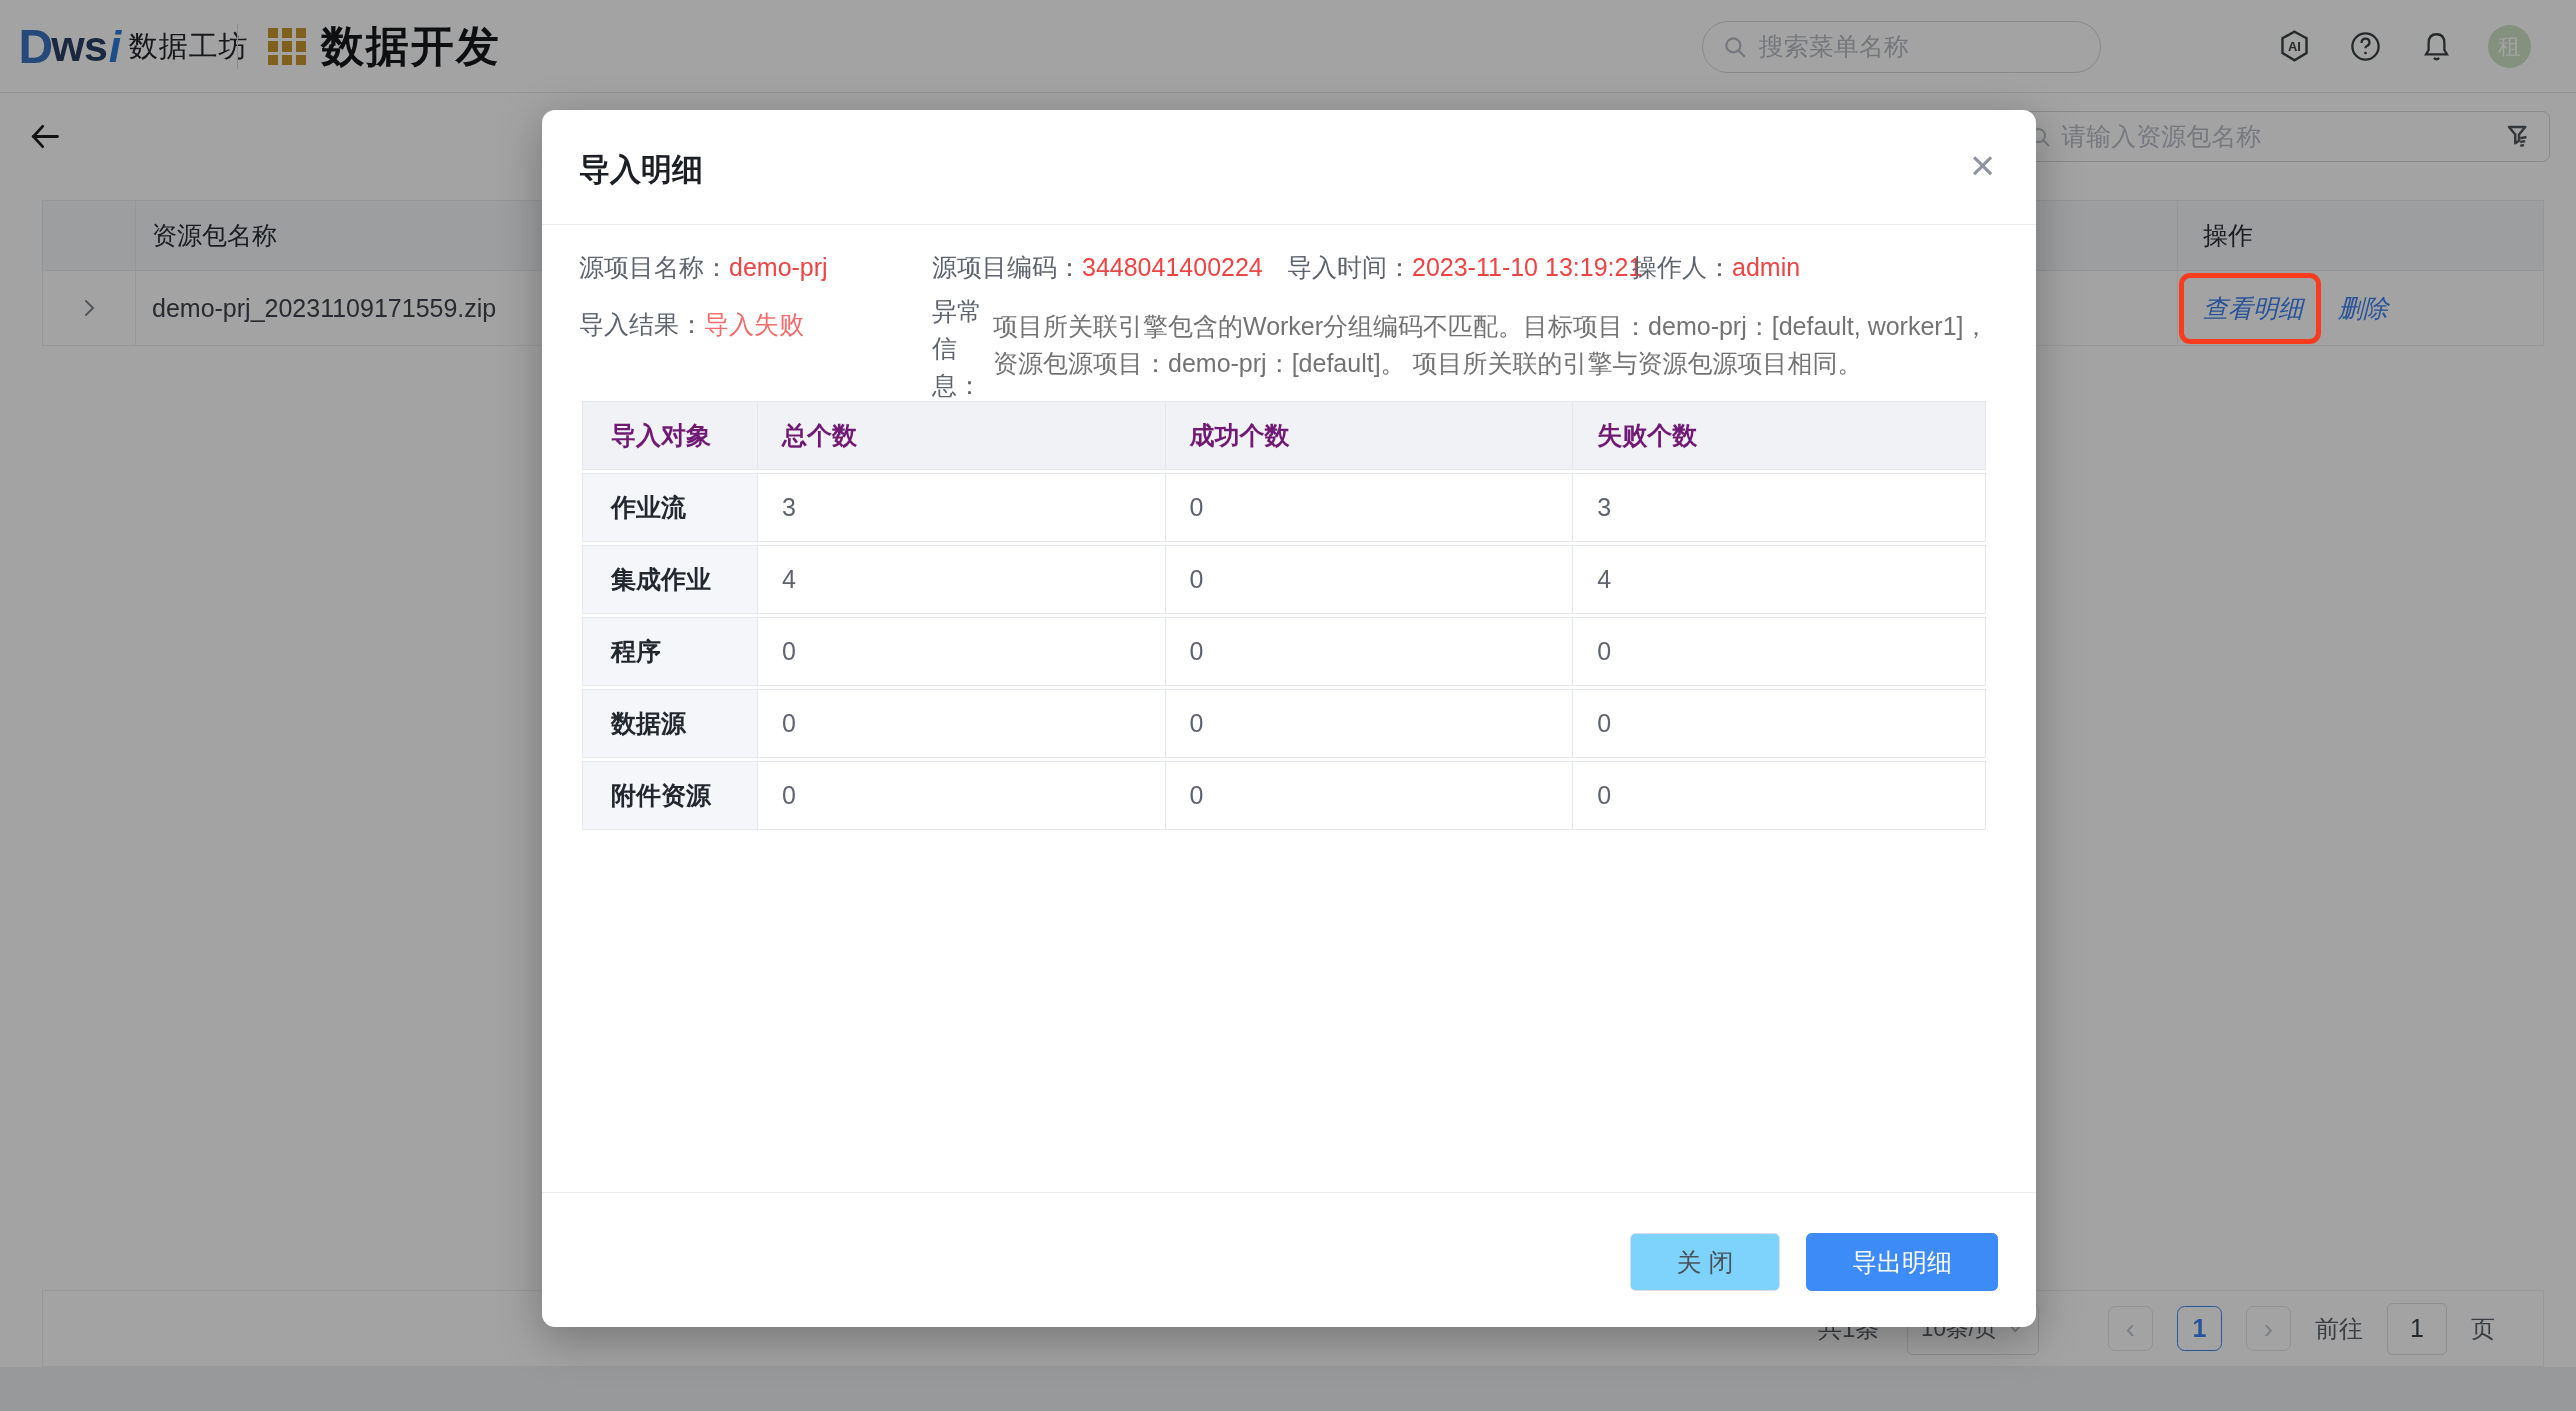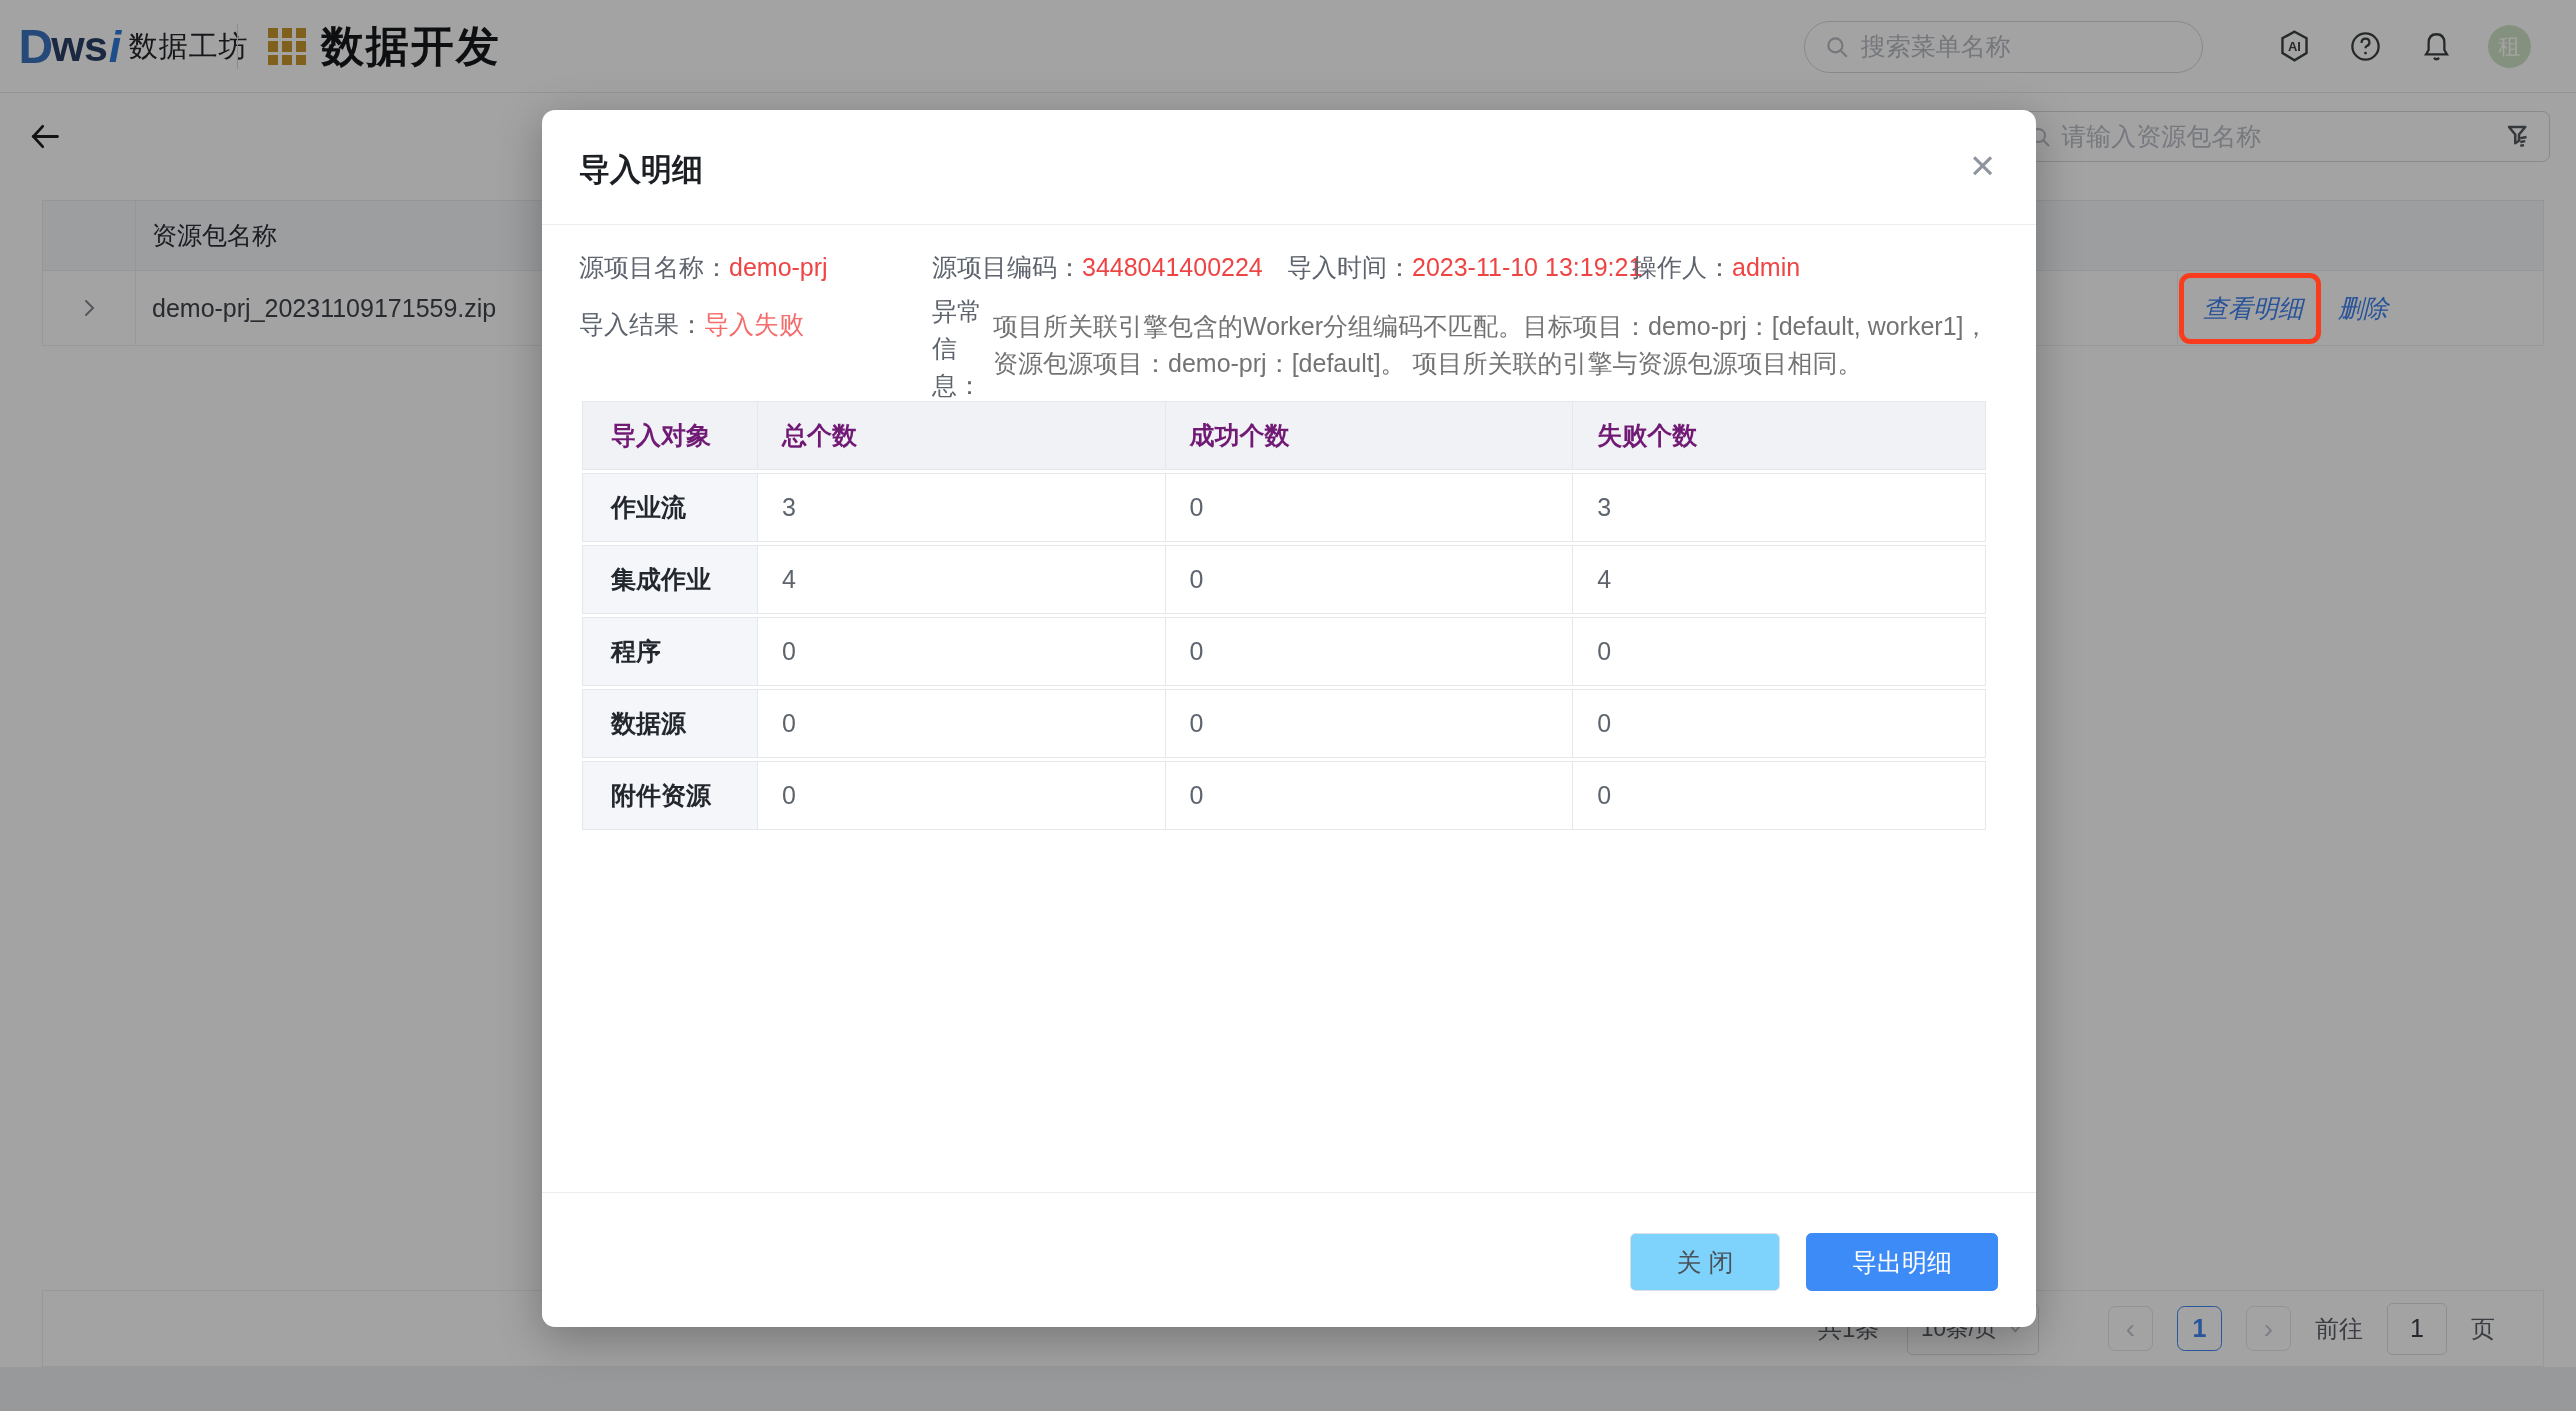--- a/index.html
+++ b/index.html
@@ -25,21 +25,21 @@
   .logo-ws { font-size: 43px; font-weight: 800; color: #2b3f66; letter-spacing: -0.9px; }
   .logo-i  { font-size: 45px; font-weight: 800; font-style: italic; color: #2e7bd6; margin-left: 1.9px; }
   .brand-name { font-size: 29px; color: #23262b; margin-left: 7.5px; letter-spacing: 0.9px; }
   .hdr-divider { position: absolute; left: 237px; top: 24px; width: 0.9px; height: 45px; background: #d9dadd; }
   .app-entry { position: absolute; left: 268px; top: 0; height: 93px; display: flex; align-items: center; gap: 15px; }
   .grid-icon { display: grid; grid-template-columns: repeat(3, 10.2px); grid-template-rows: repeat(3, 10.2px); gap: 3.7px; }
   .grid-icon span { background: #c9962e; }
   .app-title { font-size: 43px; font-weight: bold; color: #16181c; letter-spacing: 1.9px; }
 
   .hdr-search {
-    position: absolute; left: 1804px; top: 20.5px; width: 399px; height: 52px;
+    position: absolute; left: 1702px; top: 20.5px; width: 399px; height: 52px;
     border: 0.9px solid #d5d7db; border-radius: 26px;
     display: flex; align-items: center; padding: 0 18.6px; gap: 11.2px; background: #fff;
   }
   .hdr-search input {
     border: none; outline: none; flex: 1; font-size: 25px; color: #5b6168; background: transparent;
     font-family: inherit;
   }
   .hdr-search input::placeholder { color: #b7bbc2; }
 
   .hdr-icons { position: absolute; right: 45px; top: 0; height: 93px; display: flex; align-items: center; gap: 32px; }
@@ -230,20 +230,21 @@
           <line x1="13" y1="16" x2="17" y2="15.3"></line>
           <line x1="13" y1="19" x2="16" y2="18.5"></line>
       </svg>
     </span>
   </div>
 
   <div class="pkg-table">
     <div class="pt-header">
       <div class="col-expand"></div>
       <div class="col-name">资源包名称</div>
+      <div class="col-actions">操作</div>
     </div>
     <div class="pt-row">
       <div class="col-expand">
         <svg width="24" height="24" viewBox="0 0 24 24" fill="none" stroke="#82878f" stroke-width="2" stroke-linecap="round">
           <polyline points="9,5 16,12 9,19"></polyline>
         </svg>
       </div>
       <div class="col-name">demo-prj_20231109171559.zip</div>
       <div class="col-actions">
         <span class="link link-view">查看明细</span>

